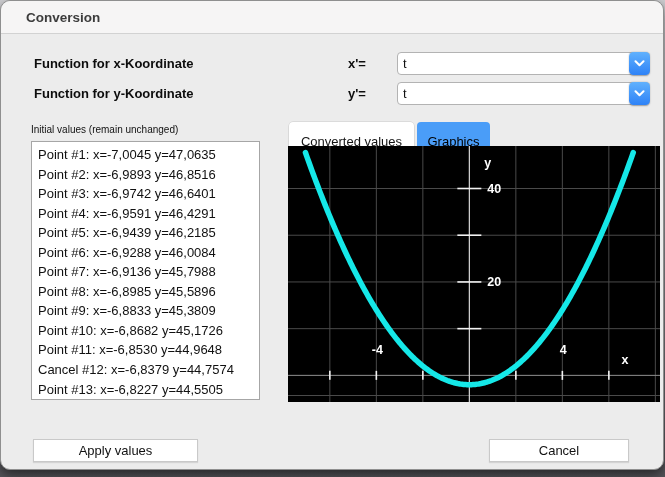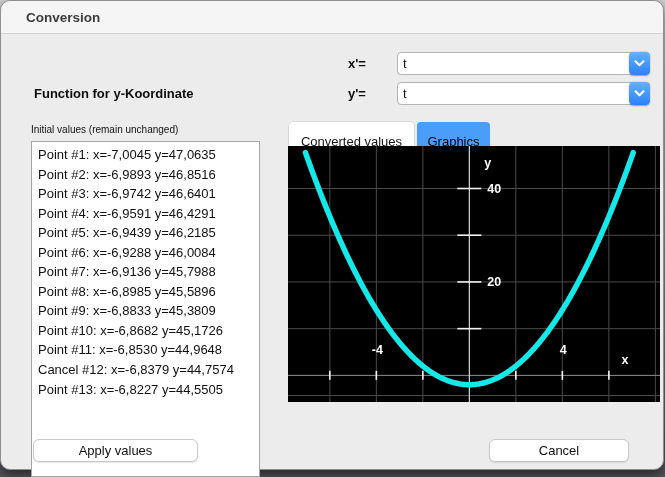--- a/index.html
+++ b/index.html
@@ -29,55 +29,56 @@
   }
   .combo-btn{
     position:absolute;right:0;top:0;width:21px;height:23px;border-radius:4.5px;
     background:linear-gradient(#60b1fd,#2e82f7);
     display:flex;align-items:center;justify-content:center;
     box-shadow:0 .5px 1.5px rgba(0,0,0,.35);
   }
 
   .section-label{position:absolute;left:30px;top:122px;font-size:10px;color:#111;line-height:13px}
   .listbox{
-    position:absolute;left:30px;top:140px;width:229px;height:336px;box-sizing:border-box;
+    position:absolute;left:30px;top:140px;width:229px;height:259px;box-sizing:border-box;
     background:#fff;border:1px solid #a6a6a6;padding:3px 0 0 6px;overflow:hidden;
   }
   .list-item{font-size:13px;line-height:19.55px;color:#111;white-space:nowrap}
 
   .tab{
     position:absolute;top:121px;height:39px;border-radius:4px;box-sizing:border-box;
     display:flex;align-items:center;justify-content:center;font-size:13px;cursor:default;
   }
   .tab.inactive{background:#fff;color:#141414;box-shadow:0 0 0 .5px rgba(0,0,0,.14),0 1px 1px rgba(0,0,0,.08)}
   .tab.active{background:#4a9df8;color:#000000}
   .tab-0{left:288px;width:125px}
   .tab-1{left:416px;width:73px}
 
   .graph{position:absolute;left:287px;top:145px;width:372px;height:256px;background:#000}
 
   .btn{
     position:absolute;top:438px;height:23px;box-sizing:border-box;background:#fff;
-    border:1px solid #c9c9c9;border-radius:6px;font-size:13px;color:#111;
+    border:1px solid #c9c9c9;border-radius:0;font-size:13px;color:#111;
     display:flex;align-items:center;justify-content:center;
     box-shadow:0 1px 1px rgba(0,0,0,.10);
     font-family:"Liberation Sans","DejaVu Sans",sans-serif;
   }
   #apply-btn{left:32px;width:165px}
   #cancel-btn{left:488px;width:140px}
 </style>
 </head>
 <body>
 
 <div class="window">
 
   <div class="titlebar">
     <span class="title">Conversion</span>
   </div>
 
+  <div class="form-label" style="top:56px">Function for x-Koordinate</div>
   <div class="form-sym" style="top:56px">x'=</div>
   <div class="combo" style="top:51px">
     <input type="text" value="t" style="">
     <div class="combo-btn">
       <svg width="11" height="7" viewBox="0 0 11 7">
         <polyline points="1.5,1.2 5.5,5.3 9.5,1.2" fill="none" stroke="#ffffff" stroke-width="2" stroke-linecap="round" stroke-linejoin="round"></polyline>
       </svg>
     </div>
   </div>
 

